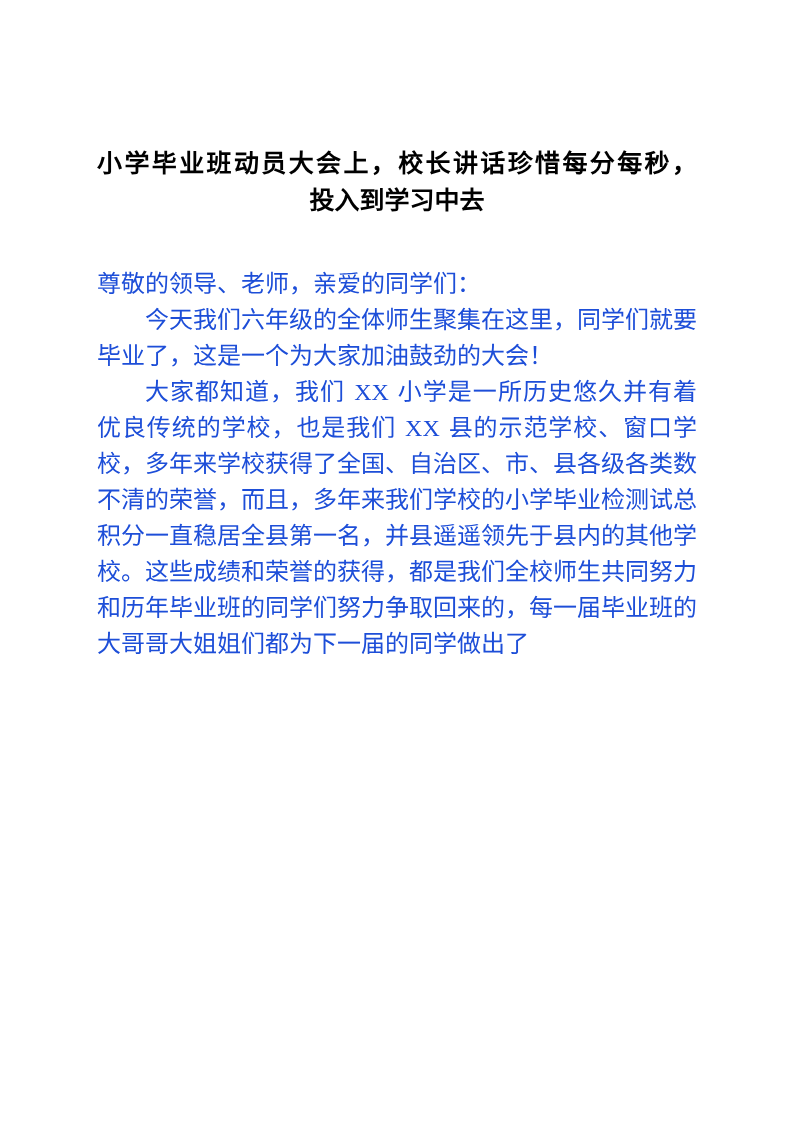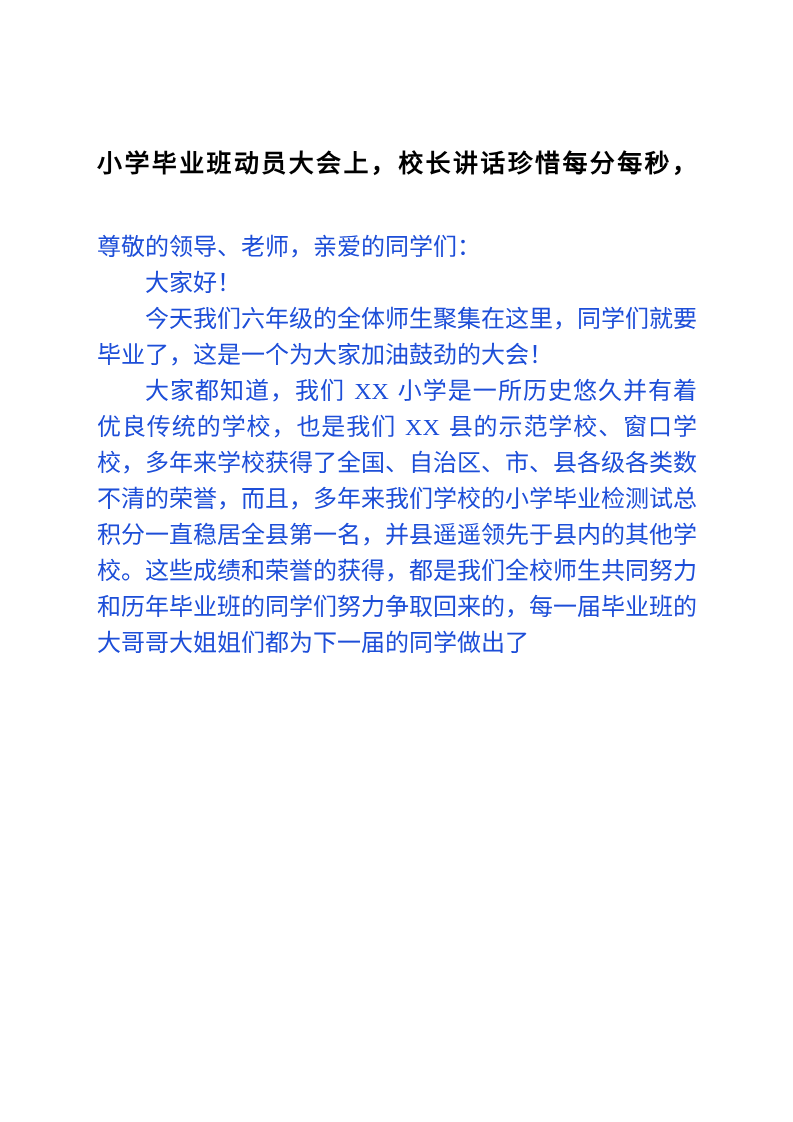--- a/index.html
+++ b/index.html
@@ -80,24 +80,24 @@
 </style>
 </head>
 <body>
 
 <div class="page">
 
   <div class="doc-body">
 
     <h1 class="doc-title">
       <span class="title-line first">小学毕业班动员大会上，校长讲话珍惜每分每秒，</span>
+      <span class="title-line second">投入到学习中去</span>
     </h1>
 
     <div class="body-block">
         <p class="para no-indent">尊敬的领导、老师，亲爱的同学们：</p>
-        <p class="para indent">大家好！</p>
         <p class="para indent">今天我们六年级的全体师生聚集在这里，同学们就要毕业了，这是一个为大家加油鼓劲的大会！</p>
         <p class="para indent">大家都知道，我们 <span class="latin">XX</span> 小学是一所历史悠久并有着优良传统的学校，也是我们 <span class="latin">XX</span> 县的示范学校、窗口学校，多年来学校获得了全国、自治区、市、县各级各类数不清的荣誉，而且，多年来我们学校的小学毕业检测试总积分一直稳居全县第一名，并县遥遥领先于县内的其他学校。这些成绩和荣誉的获得，都是我们全校师生共同努力和历年毕业班的同学们努力争取回来的，每一届毕业班的大哥哥大姐姐们都为下一届的同学做出了</p>
       </div>
 
   </div>
 
 </div>
 
 </body></html>

